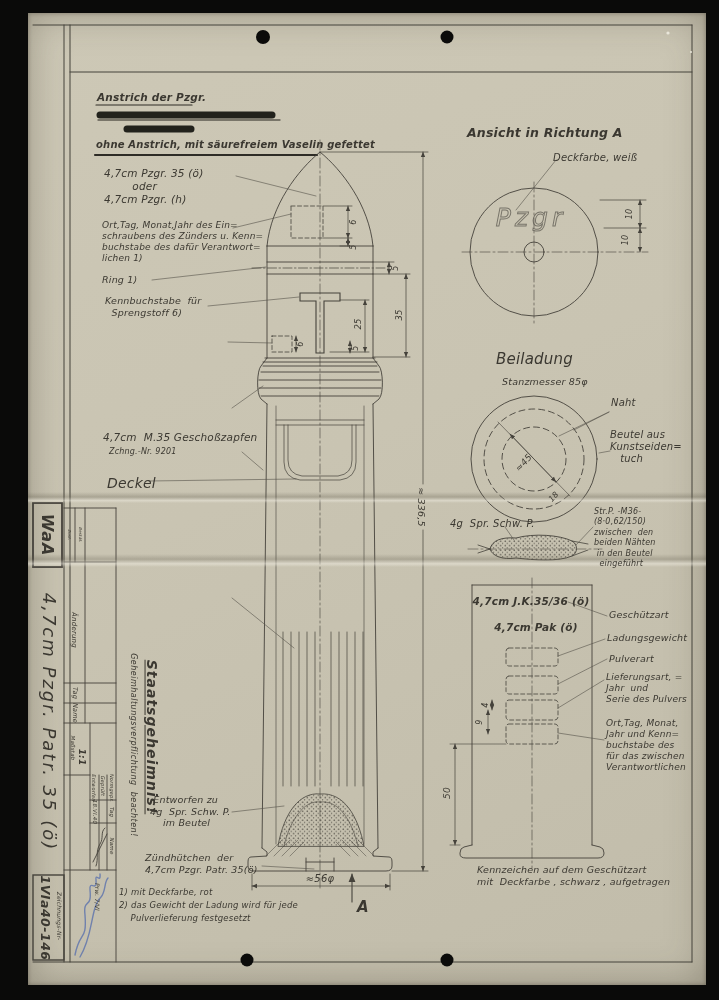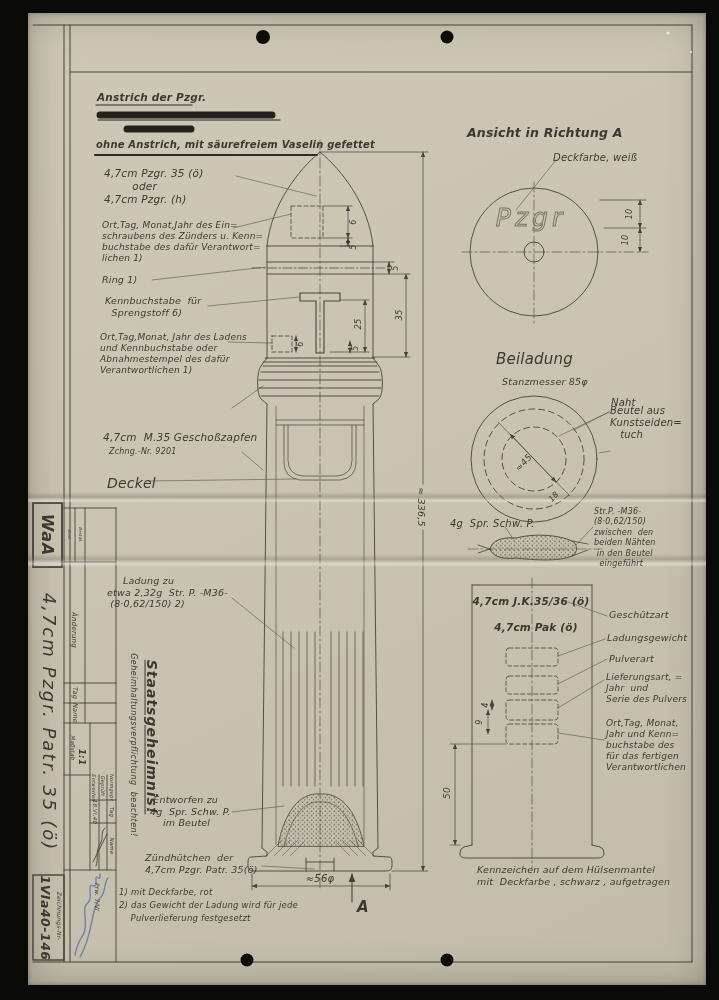--- a/index.html
+++ b/index.html
@@ -251,48 +251,41 @@
         oder
 4,7cm Pzgr. (h)</span>
 
     <span class="lbl" style="left:102px;top:220px;font-size:9px;">Ort,Tag, Monat,Jahr des Ein=
 schraubens des Zünders u. Kenn=
 buchstabe des dafür Verantwort=
 lichen 1)</span>
     <span class="lbl" style="left:102px;top:274px;font-size:9.5px;">Ring 1)</span>
     <span class="lbl" style="left:105px;top:295px;font-size:9.5px;">Kennbuchstabe  für
   Sprengstoff 6)</span>
-    <span class="lbl" style="left:100px;top:332px;font-size:9px;">Ort,Tag,Monat, Jahr des Ladens
-und Kennbuchstabe oder
-Abnahmestempel des dafür
-Verantwortlichen 1)</span>
     <span class="lbl" style="left:103px;top:431px;font-size:10.5px;">4,7cm  M.35 Geschoßzapfen</span>
     <span class="lbl" style="left:109px;top:447px;font-size:8px;">Zchng.-Nr. 9201</span>
     <span class="lbl" style="left:107px;top:475px;font-size:14px;">Deckel</span>
-    <span class="lbl" style="left:107px;top:575px;font-size:9.5px;">     Ladung zu
-etwa 2,32g  Str. P. -M36-
- (8·0,62/150) 2)</span>
     <span class="lbl" style="left:150px;top:794px;font-size:9.5px;"> Entworfen zu
 4g  Spr. Schw. P.
     im Beutel</span>
     <span class="lbl" style="left:145px;top:852px;font-size:9.5px;">Zündhütchen  der
 4,7cm Pzgr. Patr. 35(ö)</span>
     <span class="lbl" style="left:119px;top:886px;font-size:8.5px;line-height:1.5;">1) mit Deckfarbe, rot
 2) das Gewicht der Ladung wird für jede
     Pulverlieferung festgesetzt</span>
 
     <span class="lbl" style="left:467px;top:125px;font-size:12.5px;font-weight:600;">Ansicht in Richtung A</span>
     <span class="lbl" style="left:553px;top:152px;font-size:10px;">Deckfarbe, weiß</span>
     <span class="lbl rotn" style="left:630px;top:214px;font-size:8px;">10</span>
     <span class="lbl rotn" style="left:626px;top:240px;font-size: 8px;">10</span>
 
     <span class="lbl" style="left:496px;top:350px;font-size:15px;">Beiladung</span>
     <span class="lbl" style="left:502px;top:376px;font-size:9.5px;">Stanzmesser 85φ</span>
     <span class="lbl" style="left:611px;top:397px;font-size:10px;">Naht</span>
-    <span class="lbl" style="left:610px;top:405px;font-size:10px;">Beutel aus
+    <span class="lbl" style="left:610px;top:429px;font-size:10px;">Beutel aus
 Kunstseiden=
    tuch</span>
     <span class="lbl" style="left:524px;top:463px;font-size:9px;transform:translate(-50%,-50%) rotate(-48deg);">≈45</span>
     <span class="lbl" style="left:554px;top:497px;font-size:8px;transform:translate(-50%,-50%) rotate(-48deg);">18</span>
     <span class="lbl" style="left:450px;top:518px;font-size:10px;">4g  Spr. Schw. P.</span>
     <span class="lbl" style="left:594px;top:507px;font-size:8px;line-height:1.3;">Str.P. -M36-
 (8·0,62/150)
 zwischen  den
 beiden Nähten
  in den Beutel
@@ -302,26 +295,26 @@
     <span class="lbl ctr" style="left:536px;top:621px;font-size:10.5px;font-weight:600;">4,7cm Pak (ö)</span>
     <span class="lbl" style="left:609px;top:609px;font-size:9.5px;">Geschützart</span>
     <span class="lbl" style="left:607px;top:632px;font-size:9.5px;">Ladungsgewicht</span>
     <span class="lbl" style="left:609px;top:653px;font-size:9.5px;">Pulverart</span>
     <span class="lbl" style="left:606px;top:672px;font-size:9px;">Lieferungsart, =
 Jahr  und
 Serie des Pulvers</span>
     <span class="lbl" style="left:606px;top:718px;font-size:9px;">Ort,Tag, Monat,
 Jahr und Kenn=
 buchstabe des
-für das fertigen
+für das zwischen
 Verantwortlichen</span>
     <span class="lbl rotn" style="left:486px;top:705px;font-size:8px;">4</span>
     <span class="lbl rotn" style="left:480px;top:722px;font-size:8px;">9</span>
     <span class="lbl rotn" style="left:447px;top:793px;font-size:9px;">50</span>
-    <span class="lbl" style="left:477px;top:864px;font-size:9.5px;">Kennzeichen auf dem Hülsenmantel
+    <span class="lbl" style="left:477px;top:864px;font-size:9.5px;">Kennzeichen auf dem Geschützart
 mit  Deckfarbe , schwarz , aufgetragen</span>
 
     <span class="lbl rotn" style="left:354px;top:222px;font-size:8px;">6</span>
     <span class="lbl rotn" style="left:354px;top:247px;font-size:8px;">5</span>
     <span class="lbl rotn" style="left:396px;top:268px;font-size:8px;">5</span>
     <span class="lbl rotn" style="left:399px;top:315px;font-size:8.5px;">35</span>
     <span class="lbl rotn" style="left:358px;top:324px;font-size:8.5px;">25</span>
     <span class="lbl rotn" style="left:356px;top:348px;font-size:8px;">5</span>
     <span class="lbl rotn" style="left:301px;top:344px;font-size:8px;">6</span>
     <span class="lbl rot" style="left:421px;top:507px;font-size:9.5px;">≈ 336,5</span>

